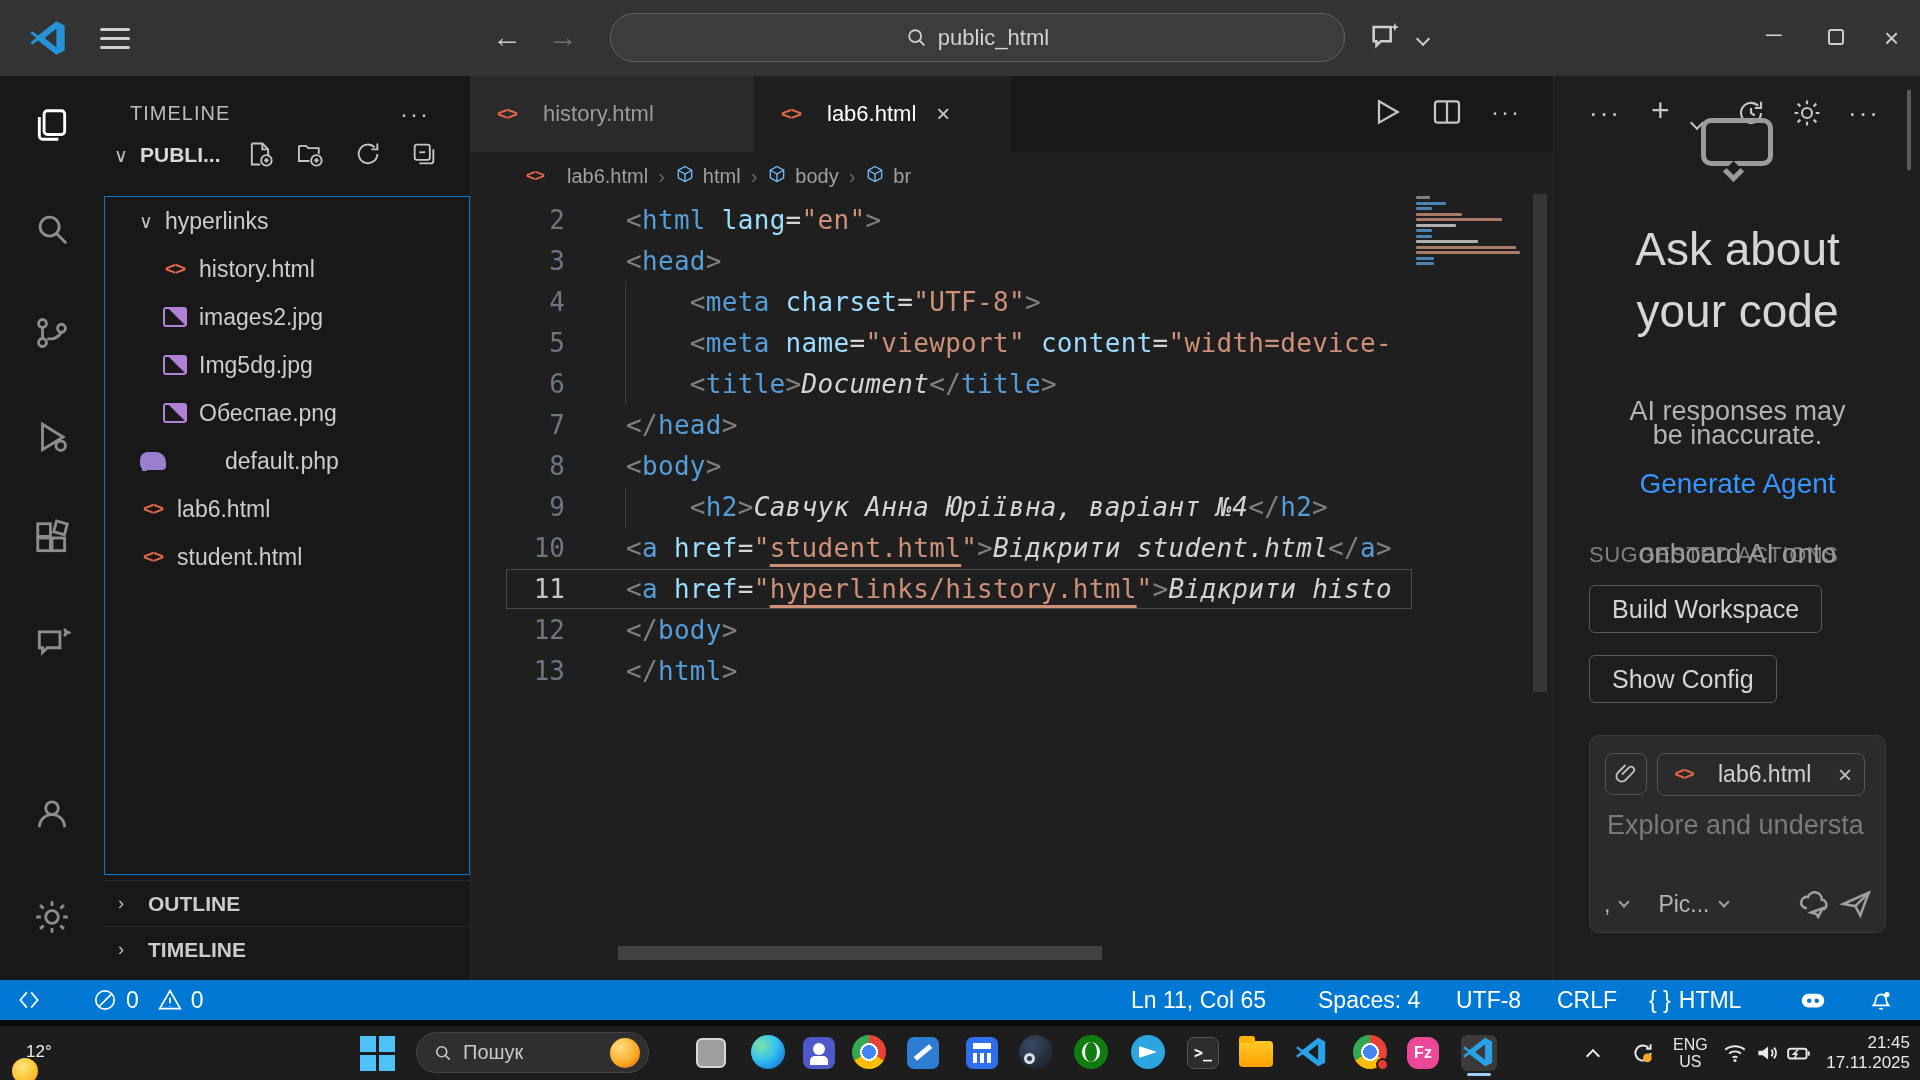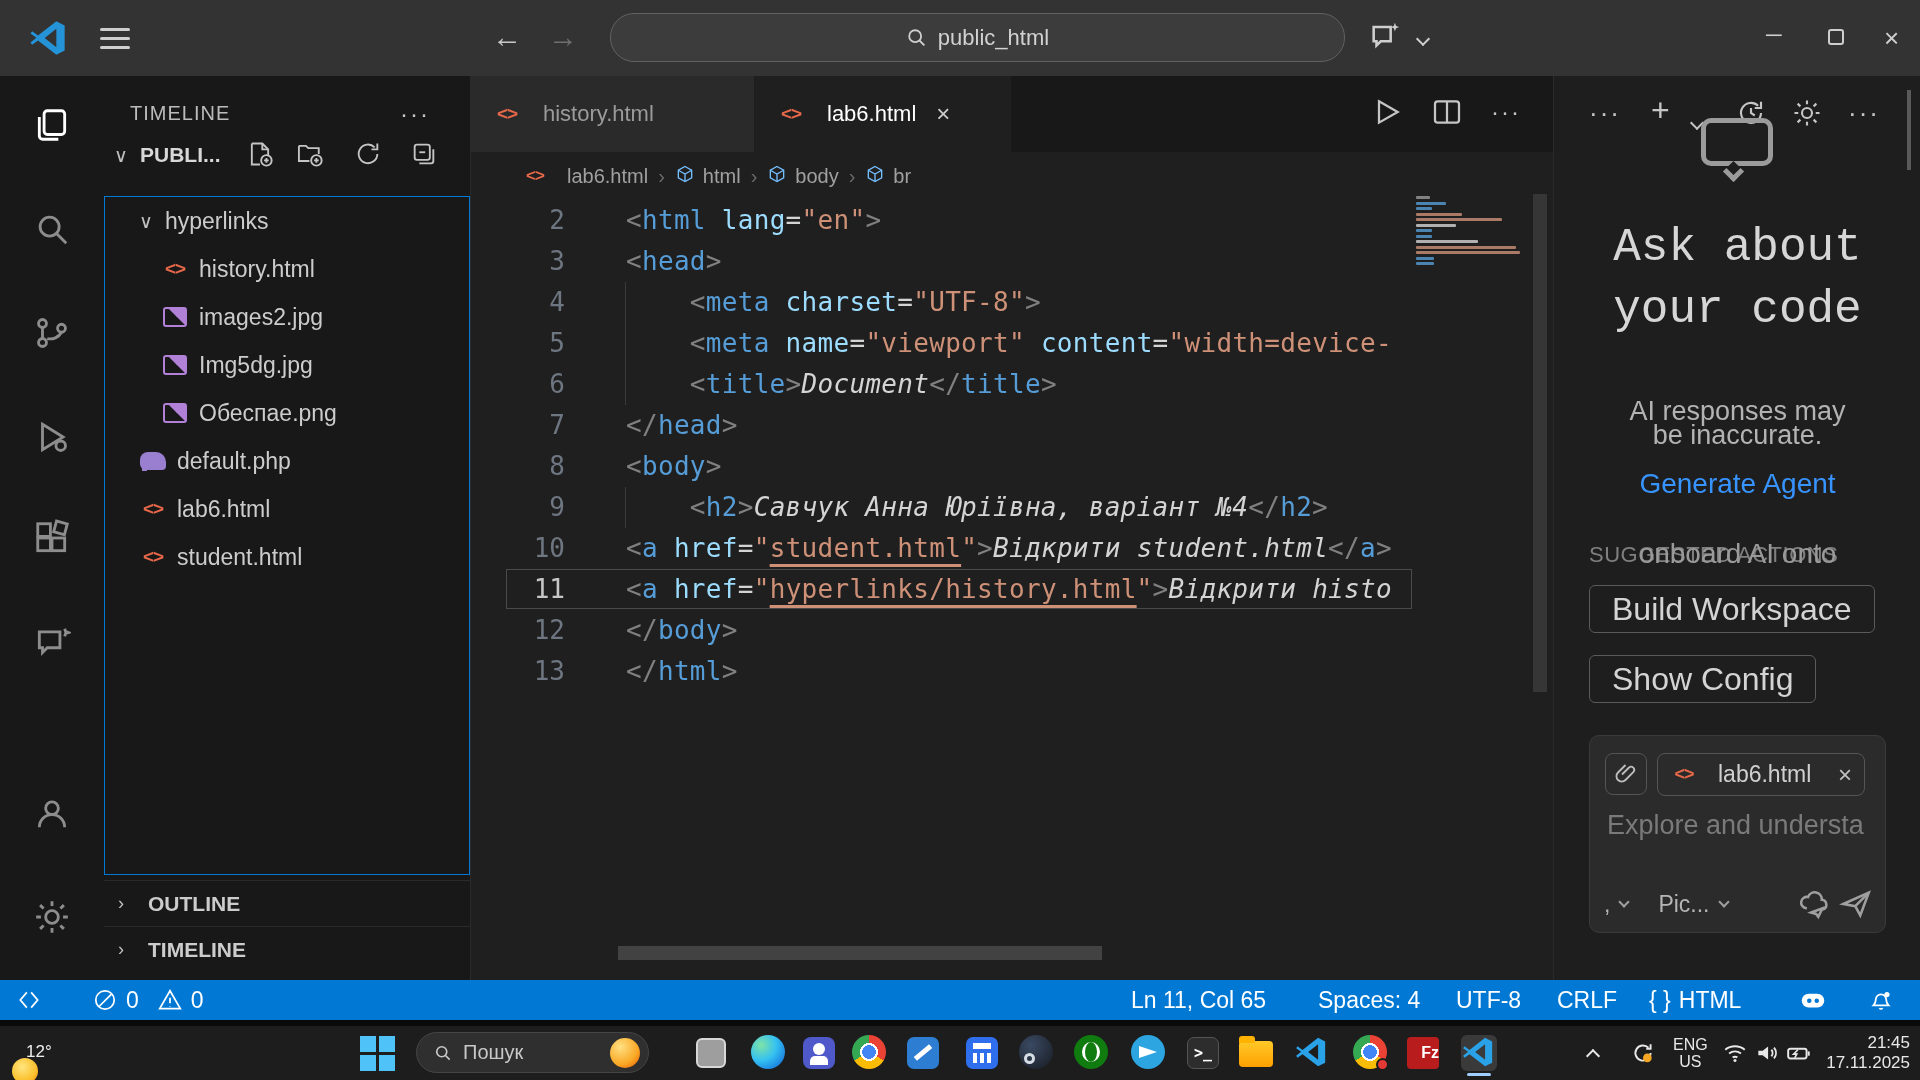--- a/index.html
+++ b/index.html
@@ -80,28 +80,28 @@
   #hscroll { left:618px; top:946px; width:484px; height:14px; background:#424242; }
 
   
   #rightpanel { left:1553px; top:76px; width:367px; height:904px; background:#1e1e1e; border-left:1px solid #2b2b2b; }
   .rp-header-icon { position:absolute; top:22px; color:#c5c5c5; font-size:26px; cursor:pointer; }
   .rp-header-icon svg { width:30px; height:30px; stroke:#c5c5c5; fill:none; stroke-width:1.7; }
   .chev-css { display:inline-block; width:10px; height:10px; border-right:2px solid #c5c5c5; border-bottom:2px solid #c5c5c5; transform:rotate(45deg); }
   #rp-scroll { position:absolute; left:353px; top:14px; width:4px; height:80px; background:#5a5a5a; }
   .bubble { position:absolute; left:147px; top:42px; width:72px; height:48px; border:5px solid #9b9b9b; border-radius:10px; }
   .bubble-tail { position:absolute; left:172px; top:88px; width:15px; height:15px; border-right:5px solid #9b9b9b; border-bottom:5px solid #9b9b9b; transform:rotate(45deg); background:#1e1e1e; }
-  .rp-title { position:absolute; width:367px; text-align:center; color:#d6d6d6; font-size:46px; font-weight:400;font-family:Liberation Mono, monospace; }
+  .rp-title { position:absolute; width:367px; text-align:center; color:#d6d6d6; font-size:46px; font-weight:400; }
   .rp-sub { position:absolute; width:367px; text-align:center; color:#b3b3b3; font-size:27px; }
   .rp-link-line { position:absolute; width:367px; text-align:center; font-size:28px; color:#b3b3b3; }
   .rp-link-line a { color:#3794ff; text-decoration:none; }
   .rp-suggested { position:absolute; left:35px; top:466px; color:#7f7f7f; font-size:22px; letter-spacing:0.5px; }
   .rp-overlap { position:absolute; width:367px; top:462px; text-align:center; color:#9a9a9a; font-size:28px; }
   .rp-btn { position:absolute; left:35px; height:48px; border:1px solid #5a5a5a; border-radius:6px; background:transparent;
-    color:#d4d4d4; font-size:32px; padding:0 22px; display:flex; align-items:center; cursor:pointer; font-family:inherit; }
+    color:#d4d4d4; font-size:25px; padding:0 22px; display:flex; align-items:center; cursor:pointer; font-family:inherit; }
   #chatbox { position:absolute; left:35px; top:659px; width:297px; height:198px; background:#2b2b2b; border:1px solid #3a3a3a; border-radius:10px; overflow:hidden; }
   .attach-btn { position:absolute; left:15px; top:17px; width:42px; height:42px; border:1px solid #555; border-radius:8px; display:flex; align-items:center; justify-content:center; }
   .attach-btn svg { width:24px; height:24px; stroke:#bdbdbd; fill:none; stroke-width:1.8; }
   .chip { position:absolute; left:67px; top:17px; width:208px; height:43px; border:1px solid #555; border-radius:8px;
     display:flex; align-items:center; gap:10px; padding:0 12px; color:#d0d0d0; font-size:23px; }
   .chip .fi-html { font-size:18px; }
   .chip-close { margin-left:auto; color:#c0c0c0; font-size:24px; }
   #chat-placeholder { position:absolute; left:17px; top:74px; width:276px; color:#7a7a7a; font-size:27px; white-space:nowrap; overflow:hidden; }
   .chat-bottom { position:absolute; left:0; top:138px; width:297px; height:60px; display:flex; align-items:center; gap:8px; padding:0 14px; color:#b5b5b5; font-size:23px; }
   .chat-bottom svg { width:34px; height:34px; stroke:#9f9f9f; fill:none; stroke-width:1.8; }
@@ -261,21 +261,21 @@
             <span class="fi-img"></span>
           </span>
           <span>Img5dg.jpg</span>
         </div>
         <div class="tree-row" style="padding-left: 56px;">
           <span class="fi">
             <span class="fi-img"></span>
           </span>
           <span>Обеспае.png</span>
         </div>
-        <div class="tree-row" style="padding-left: 34px;">
+        <div class="tree-row" style="padding-left: 34px; gap: 48px;">
           <span class="fi">
             <span class="fi-php"></span>
           </span>
           <span>default.php</span>
         </div>
         <div class="tree-row" style="padding-left: 34px;">
           <span class="fi fi-html">&lt;&gt;</span>
           <span>lab6.html</span>
         </div>
         <div class="tree-row" style="padding-left: 34px;">
@@ -625,21 +625,21 @@
         </div>
         <div class="tb-icon" style="left: 1294px;"><svg viewBox="0 0 24 24" style="width:34px;height:34px">
             <path d="M17 2 L22 4.5 V19.5 L17 22 L6 13.5 L2.5 16 L1.5 14.7 L5 11.9 L1.5 9.3 L2.5 8 L6 10.5 Z M17 6.5 L10 12 L17 17.5 Z" fill="#2aa2e8"></path>
           </svg></div>
         <div class="tb-icon" style="left: 1353px;">
           <div class="circle" style="background:radial-gradient(circle, #4285f4 0 28%, #fff 29% 37%, transparent 38%), conic-gradient(#ea4335 0 120deg, #fbbc05 0 240deg, #34a853 0 360deg);position:relative">
             <div style="position:absolute;right:-2px;bottom:-2px;width:13px;height:13px;border-radius:50%;background:#e53935;border:2px solid #1d1d1e"></div>
           </div>
         </div>
         <div class="tb-icon" style="left: 1405px;">
-          <div style="width:32px;height:32px;margin:2px;border-radius:4px;background:#b91c1c;color:#fff;font:bold 16px/32px 'Liberation Sans', sans-serif;text-align:right">Fz</div>
+          <div style="width:32px;height:32px;margin:2px;border-radius:11px;background:#ec4899;color:#fff;font:bold 16px/32px 'Liberation Sans', sans-serif;text-align:center">Fz</div>
         </div>
         <div class="tb-icon" style="left: 1461px; background: rgb(58, 58, 58); border-radius: 6px; position: absolute;"><svg viewBox="0 0 24 24" style="width:34px;height:34px">
             <path d="M17 2 L22 4.5 V19.5 L17 22 L6 13.5 L2.5 16 L1.5 14.7 L5 11.9 L1.5 9.3 L2.5 8 L6 10.5 Z M17 6.5 L10 12 L17 17.5 Z" fill="#2aa2e8"></path>
           </svg><div style="position:absolute;left:6px;bottom:-5px;width:24px;height:3px;border-radius:2px;background:#9ecfff"></div></div>
       </div>
     <div class="tray" style="left:1588px">
         <span class="chev-css" style="transform:rotate(-135deg);border-color:#e8e8e8;margin-top:6px"></span>
       </div>
     <div class="tray" style="left:1630px">
       <svg viewBox="0 0 24 24">

